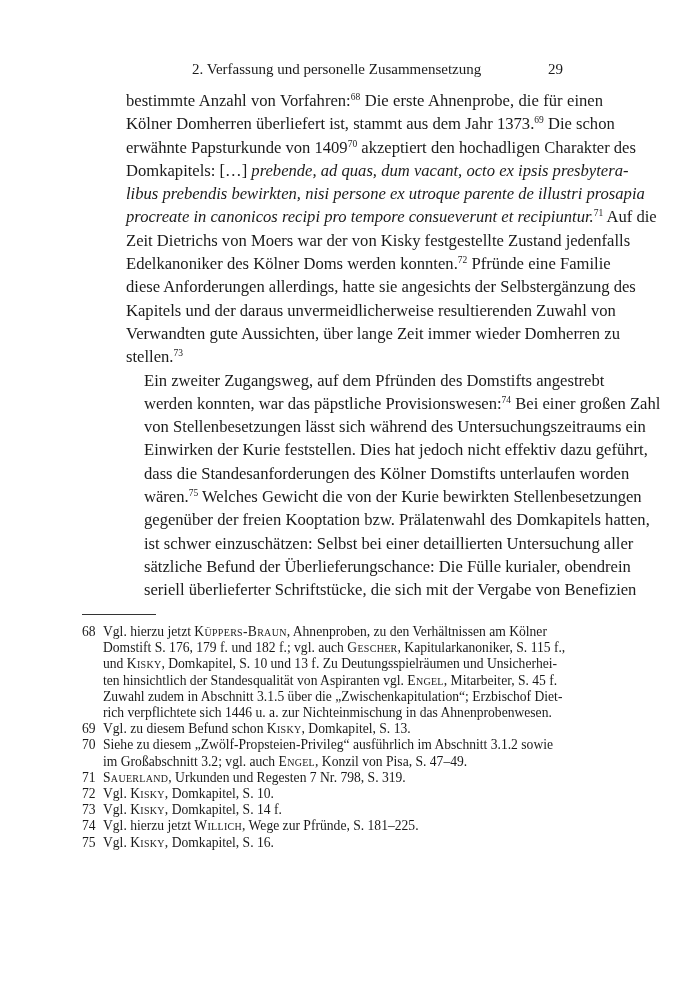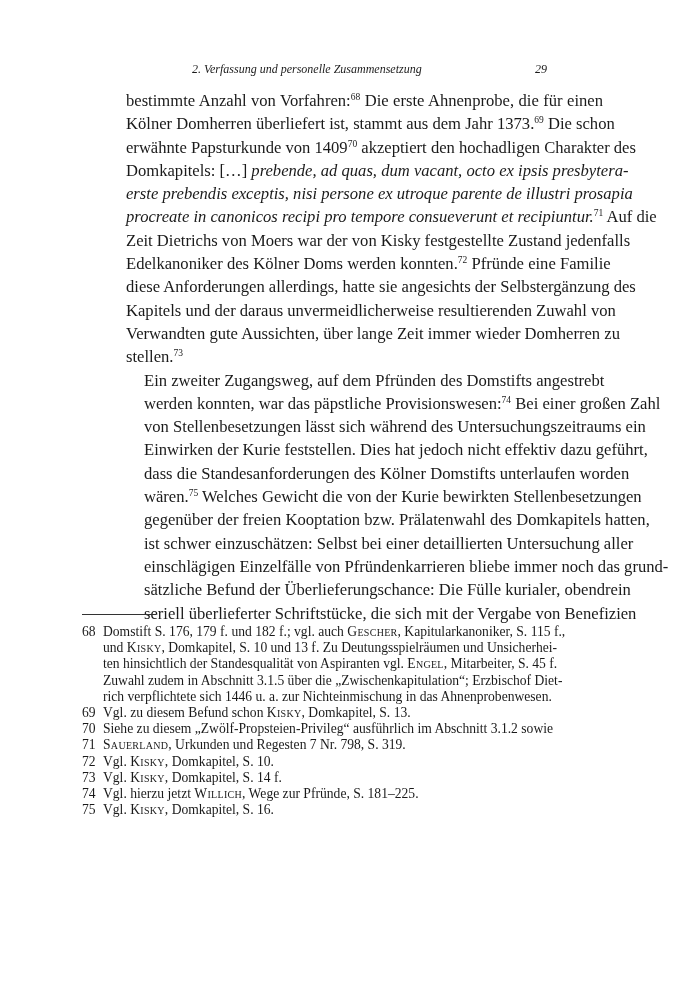--- a/index.html
+++ b/index.html
@@ -3,24 +3,24 @@
   <meta charset="utf-8">
   <style>
     html, body { margin: 0; padding: 0; background: #ffffff; }
     body {
       width: 700px; height: 988px; position: relative; overflow: hidden;
       font-family: "Liberation Serif", "DejaVu Serif", serif;
       color: #1a1a1a;
     }
     .running-head {
       position: absolute; top: 59px; left: 82px; width: 521px; height: 20px;
-      font-size: 12px; line-height: 20px; font-style: italic;
+      font-size: 15px; line-height: 20px;
     }
     .running-head .title { position: absolute; left: 110px; top: 0; }
-    .running-head .pageno { position: absolute; right: 56px; top: 0; }
+    .running-head .pageno { position: absolute; right: 40px; top: 0; }
     .body-text {
       position: absolute; top: 89px; left: 82px; width: 521px;
       font-size: 16.6px; line-height: 23.3px;
       text-align: justify; hyphens: manual;
     }
     .body-text p { margin: 0; }
     .body-text p.indent { text-indent: 18px; }
     .body-text p .ln { display: block; text-align: justify; text-align-last: justify; white-space: nowrap; margin-left: 44px; }
     .body-text p .ln.last { text-align-last: left; }
     sup { font-size: 9.5px; line-height: 0; vertical-align: 6px; }
@@ -46,63 +46,64 @@
   <span class="pageno">29</span>
 </div>
 
 <div class="body-text">
 
   <p>
     <span class="ln"><span>bestimmte Anzahl von Vorfahren:</span><sup>68</sup><span> Die erste Ahnenprobe, die für einen</span></span>
     <span class="ln"><span>Kölner Domherren überliefert ist, stammt aus dem Jahr 1373.</span><sup>69</sup><span> Die schon</span></span>
     <span class="ln"><span>erwähnte Papsturkunde von 1409</span><sup>70</sup><span> akzeptiert den hochadligen Charakter des</span></span>
     <span class="ln"><span>Domkapitels: […] </span><em>prebende, ad quas, dum vacant, octo ex ipsis presbytera-</em></span>
-    <span class="ln"><em>erste prebendis exceptis, nisi persone ex utroque parente de illustri prosapia</em></span>
+    <span class="ln"><em>libus prebendis bewirkten, nisi persone ex utroque parente de illustri prosapia</em></span>
     <span class="ln"><em>procreate in canonicos recipi pro tempore consueverunt et recipiuntur.</em><sup>71</sup><span> Auf die</span></span>
     <span class="ln">Zeit Dietrichs von Moers war der von Kisky festgestellte Zustand jedenfalls</span>
     <span class="ln"><span>Edelkanoniker des Kölner Doms werden konnten.</span><sup>72</sup><span> Pfründe eine Familie</span></span>
     <span class="ln">diese Anforderungen allerdings, hatte sie angesichts der Selbstergänzung des</span>
     <span class="ln">Kapitels und der daraus unvermeidlicherweise resultierenden Zuwahl von</span>
     <span class="ln">Verwandten gute Aussichten, über lange Zeit immer wieder Domherren zu</span>
     <span class="ln last"><span>stellen.</span><sup>73</sup></span>
   </p>
 
   <p class="indent">
     <span class="ln" style="text-indent:18px;">Ein zweiter Zugangsweg, auf dem Pfründen des Domstifts angestrebt</span>
     <span class="ln"><span>werden konnten, war das päpstliche Provisionswesen:</span><sup>74</sup><span> Bei einer großen Zahl</span></span>
     <span class="ln">von Stellenbesetzungen lässt sich während des Untersuchungszeitraums ein</span>
     <span class="ln">Einwirken der Kurie feststellen. Dies hat jedoch nicht effektiv dazu geführt,</span>
     <span class="ln">dass die Standesanforderungen des Kölner Domstifts unterlaufen worden</span>
     <span class="ln"><span>wären.</span><sup>75</sup><span> Welches Gewicht die von der Kurie bewirkten Stellenbesetzungen</span></span>
     <span class="ln">gegenüber der freien Kooptation bzw. Prälatenwahl des Domkapitels hatten,</span>
     <span class="ln">ist schwer einzuschätzen: Selbst bei einer detaillierten Untersuchung aller</span>
-    <span class="ln">einschlägigen Einzelfälle von Pfründenkarrieren bliebe immer noch das grund-</span>
     <span class="ln">sätzliche Befund der Überlieferungschance: Die Fülle kurialer, obendrein</span>
     <span class="ln">seriell überlieferter Schriftstücke, die sich mit der Vergabe von Benefizien</span>
   </p>
 </div>
 
 <div class="rule"></div>
 
 <div class="footnotes">
   <div class="fn">
     <span class="num">68</span>
+    <span class="ln"><span>Vgl. hierzu jetzt </span><span class="sc">Küppers-Braun</span><span>, Ahnenproben, zu den Verhältnissen am Kölner</span></span>
     <span class="ln"><span>Domstift S. 176, 179 f. und 182 f.; vgl. auch </span><span class="sc">Gescher</span><span>, Kapitularkanoniker, S. 115 f.,</span></span>
     <span class="ln"><span>und </span><span class="sc">Kisky</span><span>, Domkapitel, S. 10 und 13 f. Zu Deutungsspielräumen und Unsicherhei-</span></span>
     <span class="ln"><span>ten hinsichtlich der Standesqualität von Aspiranten vgl. </span><span class="sc">Engel</span><span>, Mitarbeiter, S. 45 f.</span></span>
     <span class="ln">Zuwahl zudem in Abschnitt 3.1.5 über die „Zwischenkapitulation“; Erzbischof Diet-</span>
     <span class="ln">rich verpflichtete sich 1446 u. a. zur Nichteinmischung in das Ahnenprobenwesen.</span>
   </div>
   <div class="fn">
     <span class="num">69</span>
     <span class="ln"><span>Vgl. zu diesem Befund schon </span><span class="sc">Kisky</span><span>, Domkapitel, S. 13.</span></span>
   </div>
   <div class="fn">
     <span class="num">70</span>
     <span class="ln">Siehe zu diesem „Zwölf-Propsteien-Privileg“ ausführlich im Abschnitt 3.1.2 sowie</span>
+    <span class="ln"><span>im Großabschnitt 3.2; vgl. auch </span><span class="sc">Engel</span><span>, Konzil von Pisa, S. 47–49.</span></span>
   </div>
   <div class="fn">
     <span class="num">71</span>
     <span class="ln"><span></span><span class="sc">Sauerland</span><span>, Urkunden und Regesten 7 Nr. 798, S. 319.</span></span>
   </div>
   <div class="fn">
     <span class="num">72</span>
     <span class="ln"><span>Vgl. </span><span class="sc">Kisky</span><span>, Domkapitel, S. 10.</span></span>
   </div>
   <div class="fn">

